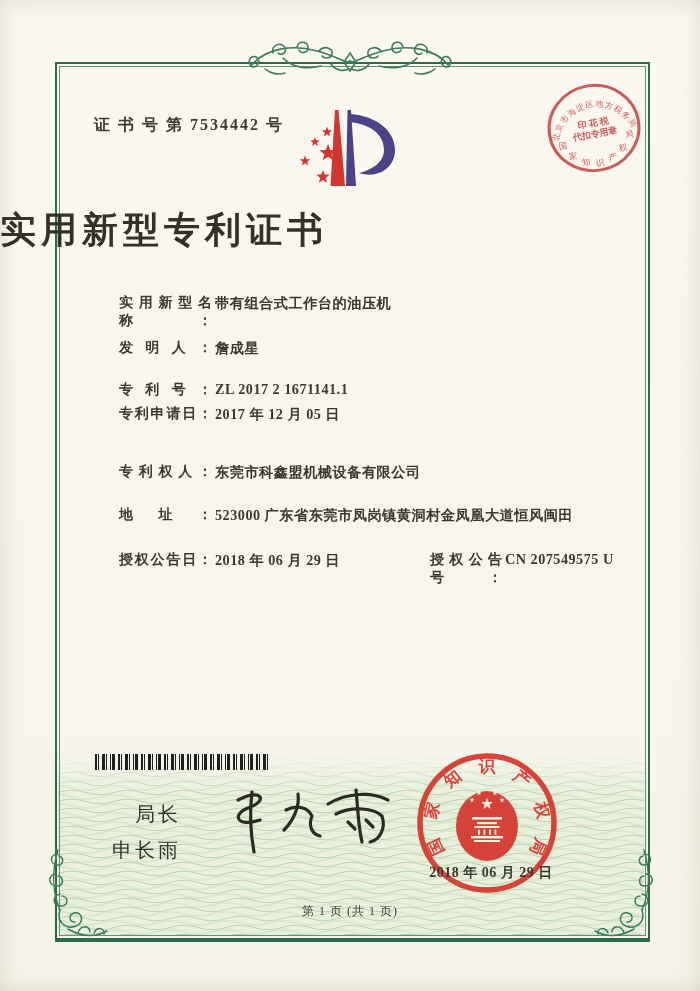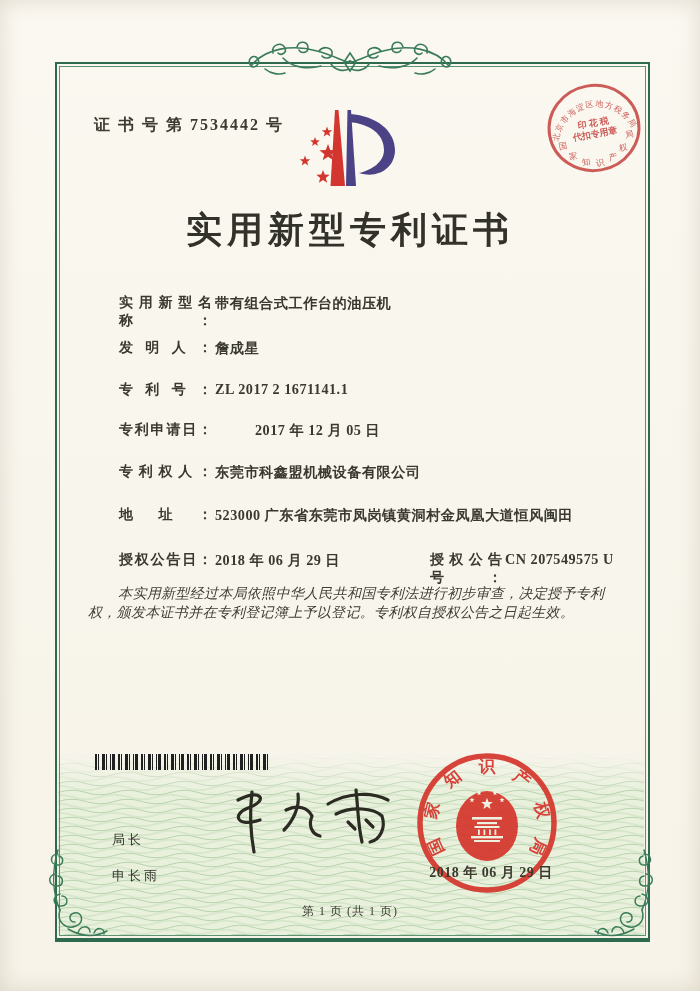--- a/index.html
+++ b/index.html
@@ -9,34 +9,34 @@
     box-shadow:inset 0 0 22px rgba(150,140,115,.28);
     font-family:"Liberation Serif","DejaVu Serif",serif;color:#3a392f;
   }
   .abs{position:absolute;}
   
   .frame{position:absolute;left:55px;top:62px;width:591px;height:874px;
     border:2px solid #2d6a4e;border-bottom-width:4px;}
   .frame-inner{position:absolute;inset:2px;border:1px solid #5b9374;}
   
   .certno{left:94px;top:103px;font-size:16px;letter-spacing:2px;font-weight:600;color:#3c3b30;margin-top:12px;}
-  .title{left:0;top:206px;width:700px;text-align:center;font-size:36px;letter-spacing:5px;
+  .title{left:0;top:206px;width:700px;font-size:36px;letter-spacing:5px;
     font-weight:700;color:#33322a;}
   .fields{left:94px;top:294px;width:530px;font-size:14.2px;font-weight:600;color:#3a392f;}
   .frow{position:absolute;left:0;display:flex;width:530px;}
   .flabel{width:93px;flex:0 0 93px;margin-right:3px;text-align:justify;text-align-last:justify;
     font-size:14px;margin-left:25px;}
   .fvalue{letter-spacing:.5px;}
   .grant-right{position:absolute;left:311px;top:0;display:flex;}
   .grant-right .flabel{width:72px;flex-basis:72px;}
   .paras{left:88px;top:584px;width:528px;font-size:14px;line-height:19.4px;color:#3e3d33;
     font-style:italic;font-weight:500;}
   .paras p{margin:0;text-indent:2.15em;letter-spacing:.3px;}
   .footer{left:0;top:903px;width:700px;text-align:center;font-size:12px;letter-spacing:1px;color:#3e3d33;}
-  .director{left:112px;top:822px;font-size:13px;letter-spacing:3px;color:#33322a;line-height:36px;}
+  .director{left:112px;top:796px;font-size:20px;letter-spacing:3px;color:#33322a;line-height:36px;text-align:right;}
   .sealdate{left:420px;top:864px;width:142px;text-align:center;font-size:14px;font-weight:700;
     color:#3b392d;letter-spacing:.5px;}
   
   .barcode{left:95px;top:754px;width:173px;height:16px;
     background:repeating-linear-gradient(90deg,
       #202020 0 2px,transparent 2px 3px,
       #202020 3px 4px,transparent 4px 7px,
       #202020 7px 10px,transparent 10px 11px,
       #202020 11px 12px,transparent 12px 15px,
       #202020 15px 16px,transparent 16px 17px,
@@ -147,21 +147,21 @@
       <span class="fvalue">带有组合式工作台的油压机</span>
     </div>
     <div class="frow" style="top:45px;">
       <span class="flabel">发明人：</span>
       <span class="fvalue">詹成星</span>
     </div>
     <div class="frow" style="top:87px;">
       <span class="flabel">专利号：</span>
       <span class="fvalue">ZL 2017 2 1671141.1</span>
     </div>
-    <div class="frow" style="top:127px;gap:40px;">
+    <div class="frow" style="top:111px;">
       <span class="flabel">专利申请日：</span>
       <span class="fvalue">2017 年 12 月 05 日</span>
     </div>
     <div class="frow" style="top:169px;">
       <span class="flabel">专利权人：</span>
       <span class="fvalue">东莞市科鑫盟机械设备有限公司</span>
     </div>
     <div class="frow" style="top:212px;">
       <span class="flabel">地址：</span>
       <span class="fvalue">
@@ -172,21 +172,20 @@
       <span class="flabel">授权公告日：</span>
       <span class="fvalue">2018 年 06 月 29 日</span>
       <span class="grant-right">
         <span class="flabel">授权公告号：</span>
         <span class="fvalue">CN 207549575 U</span>
       </span>
     </div>
   </div>
 
   <div class="abs paras">
-    <p>本实用新型经过本局依照中华人民共和国专利法进行初步审查，决定授予专利权，颁发本证书并在专利登记簿上予以登记。专利权自授权公告之日起生效。</p>
   </div>
 
   <div class="abs barcode"></div>
 
   <div class="abs director">
     <div>局长</div>
     <div>申长雨</div>
   </div>
 
   <svg class="abs" style="left:190px;top:778px;width:210px;height:85px;" viewBox="0 0 210 85">

